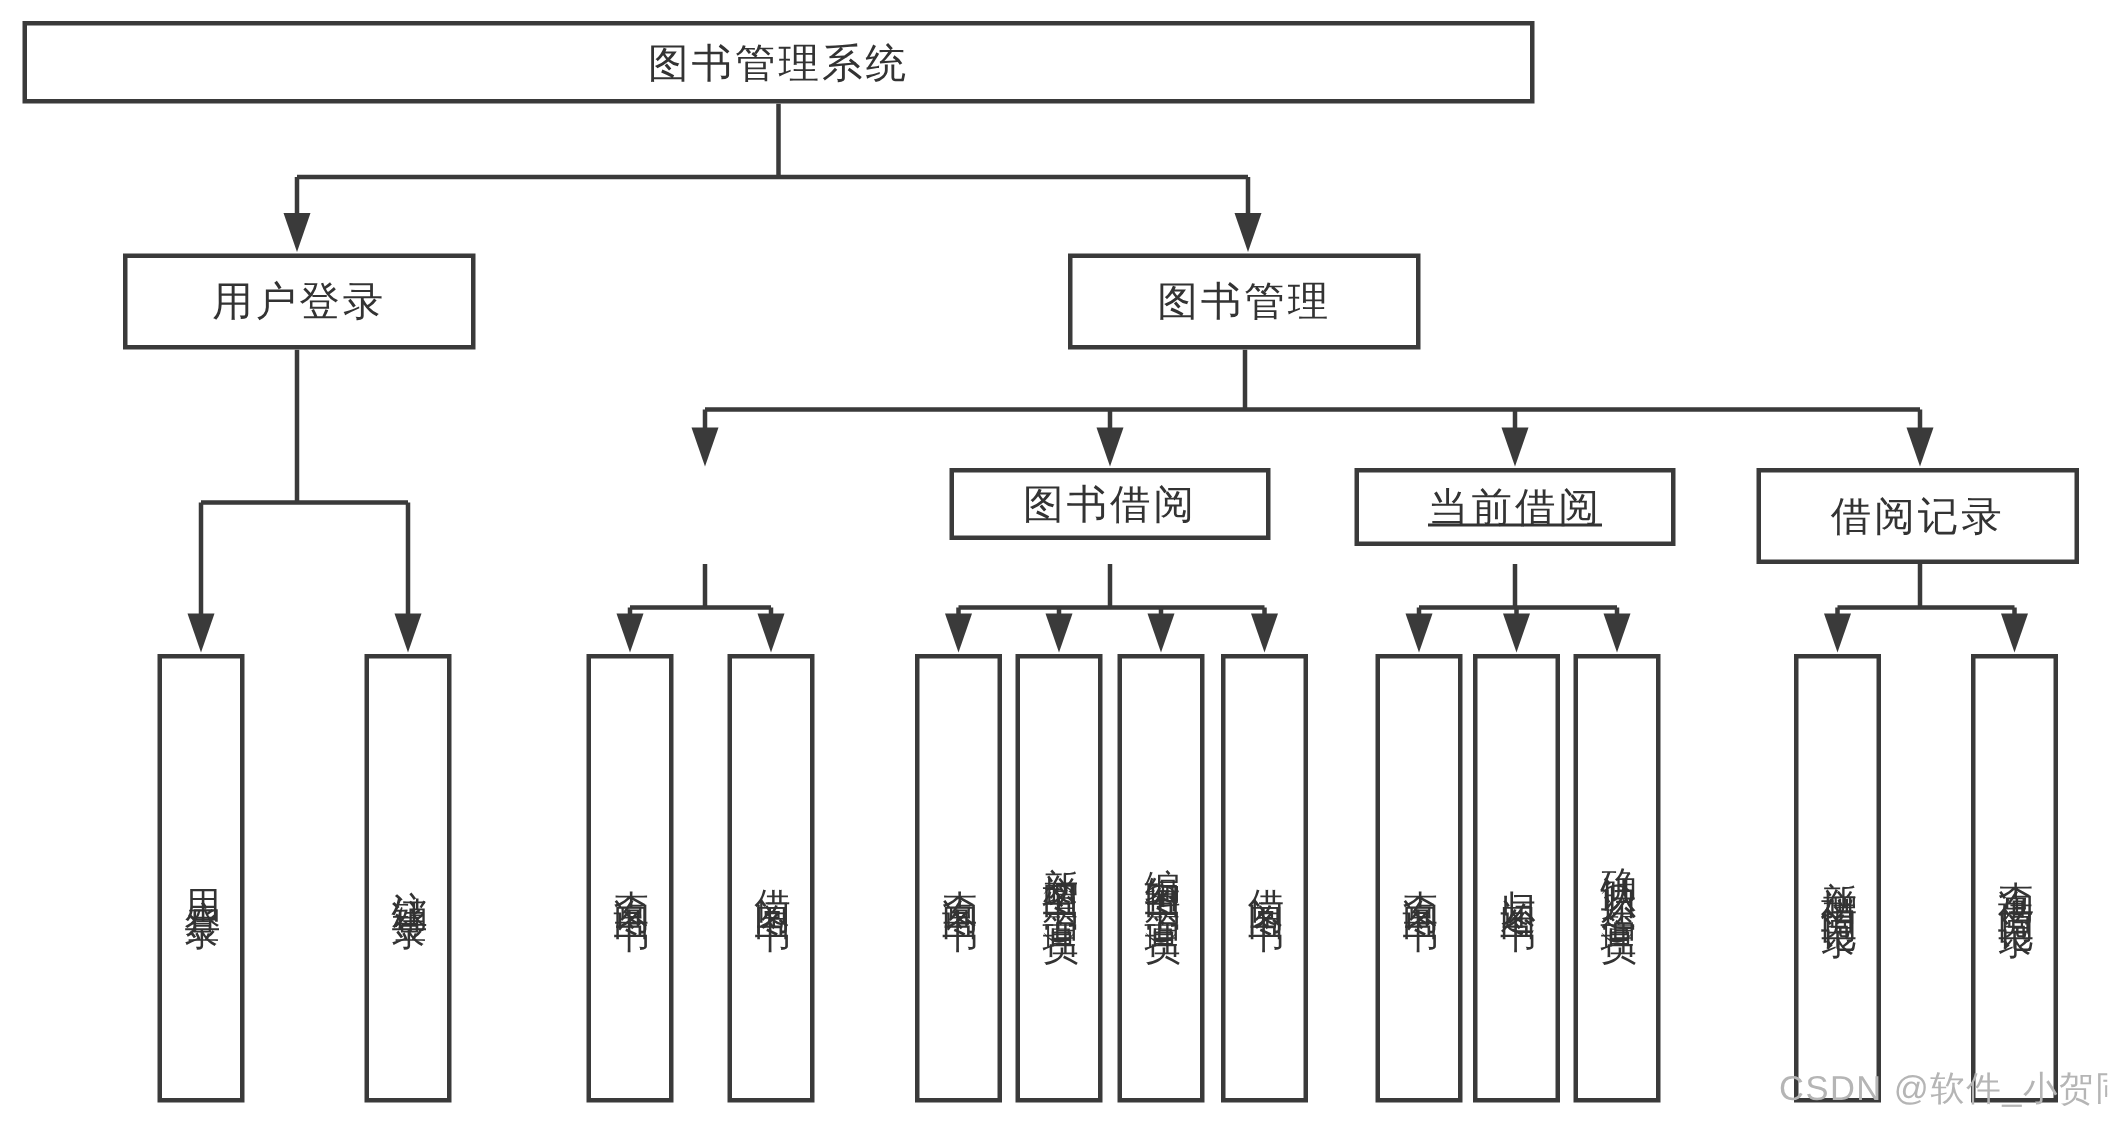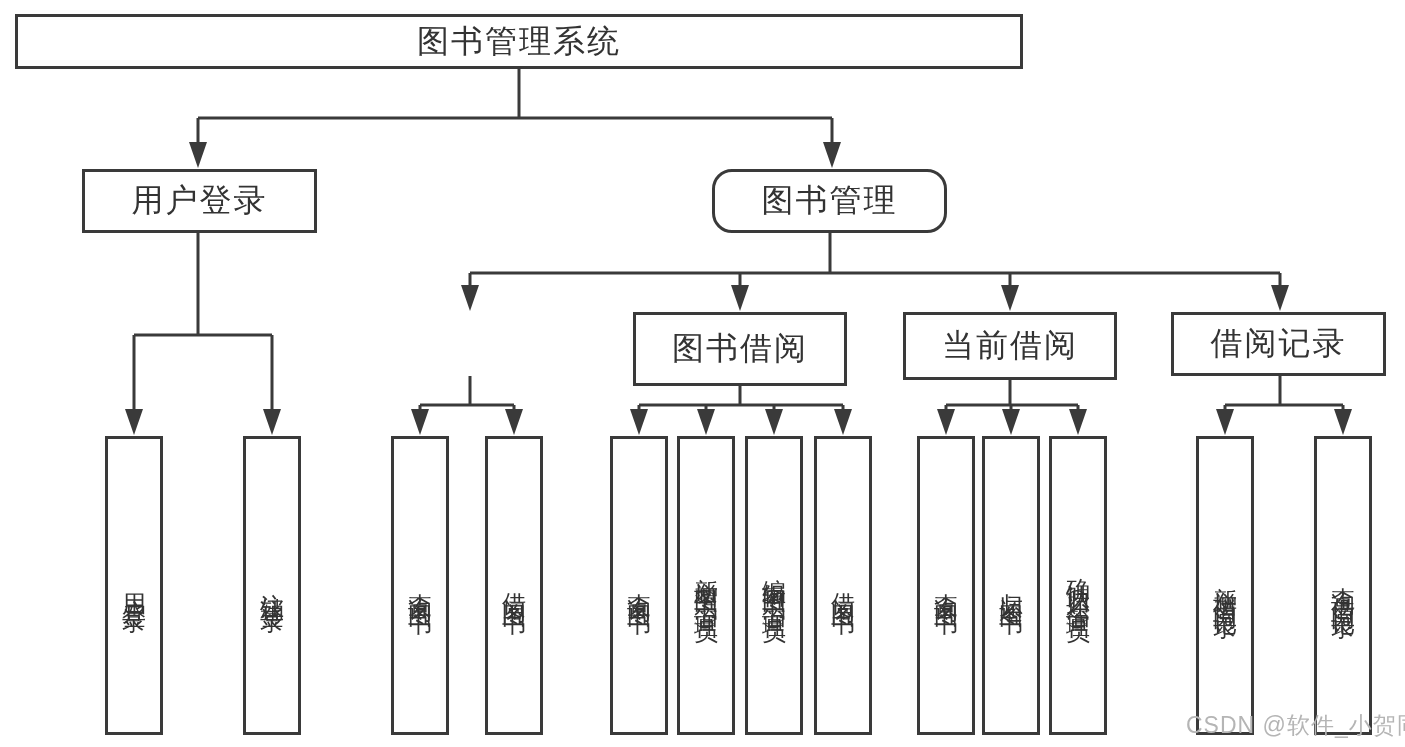--- a/index.html
+++ b/index.html
@@ -4,21 +4,21 @@
 <style>
   html,body{margin:0;padding:0;background:#fff;}
   .canvas{
     position:relative;width:1405px;height:747px;background:#ffffff;
     font-family:"Liberation Sans","DejaVu Sans",sans-serif;overflow:hidden;
   }
   .wires{position:absolute;left:0;top:0;width:1405px;height:747px;}
   .node{
     position:absolute;box-sizing:border-box;background:#ffffff;
     border:3px solid #3a3a3a;display:flex;align-items:center;justify-content:center;
-    color:#333333;font-size:32px;letter-spacing:2px;text-align:center;
+    color:#333333;font-size:27px;letter-spacing:2px;text-align:center;
   }
   .vnode{
     writing-mode:vertical-rl;text-orientation:mixed;letter-spacing:6px;
     font-size:24px;line-height:1;
   }
   .vnode span{display:inline;}
   .watermark{
     position:absolute;left:1186px;top:710px;color:#b5b5b5;font-size:23px;
     letter-spacing:1px;white-space:nowrap;z-index:5;
   }
@@ -73,28 +73,28 @@
     </g>
   </svg>
 
   <div class="node" style="left:15px;top:14px;width:1008px;height:55px;">
     <span>图书管理系统</span>
   </div>
 
   <div class="node" style="left:82px;top:169px;width:235px;height:64px;">
     <span>用户登录</span>
   </div>
-  <div class="node" style="left:712px;top:169px;width:235px;height:64px;border-radius:20px;">
+  <div class="node" style="left:712px;top:169px;width:235px;height:64px;">
     <span>图书管理</span>
   </div>
 
-  <div class="node" style="left:633px;top:312px;width:214px;height:74px;">
+  <div class="node" style="left:633px;top:312px;width:214px;height:48px;">
     <span>图书借阅</span>
   </div>
-  <div class="node" style="left:903px;top:312px;width:214px;height:68px;">
+  <div class="node" style="left:903px;top:312px;width:214px;height:52px;text-decoration:underline;">
     <span>当前借阅</span>
   </div>
   <div class="node" style="left:1171px;top:312px;width:215px;height:64px;text-align:center;">
     <span>借阅记录</span>
   </div>
 
   <div class="node vnode" style="left:105px;top:436px;width:58px;height:299px;">
     <span>用户登录</span>
   </div>
   <div class="node vnode" style="left:243px;top:436px;width:58px;height:299px;">

